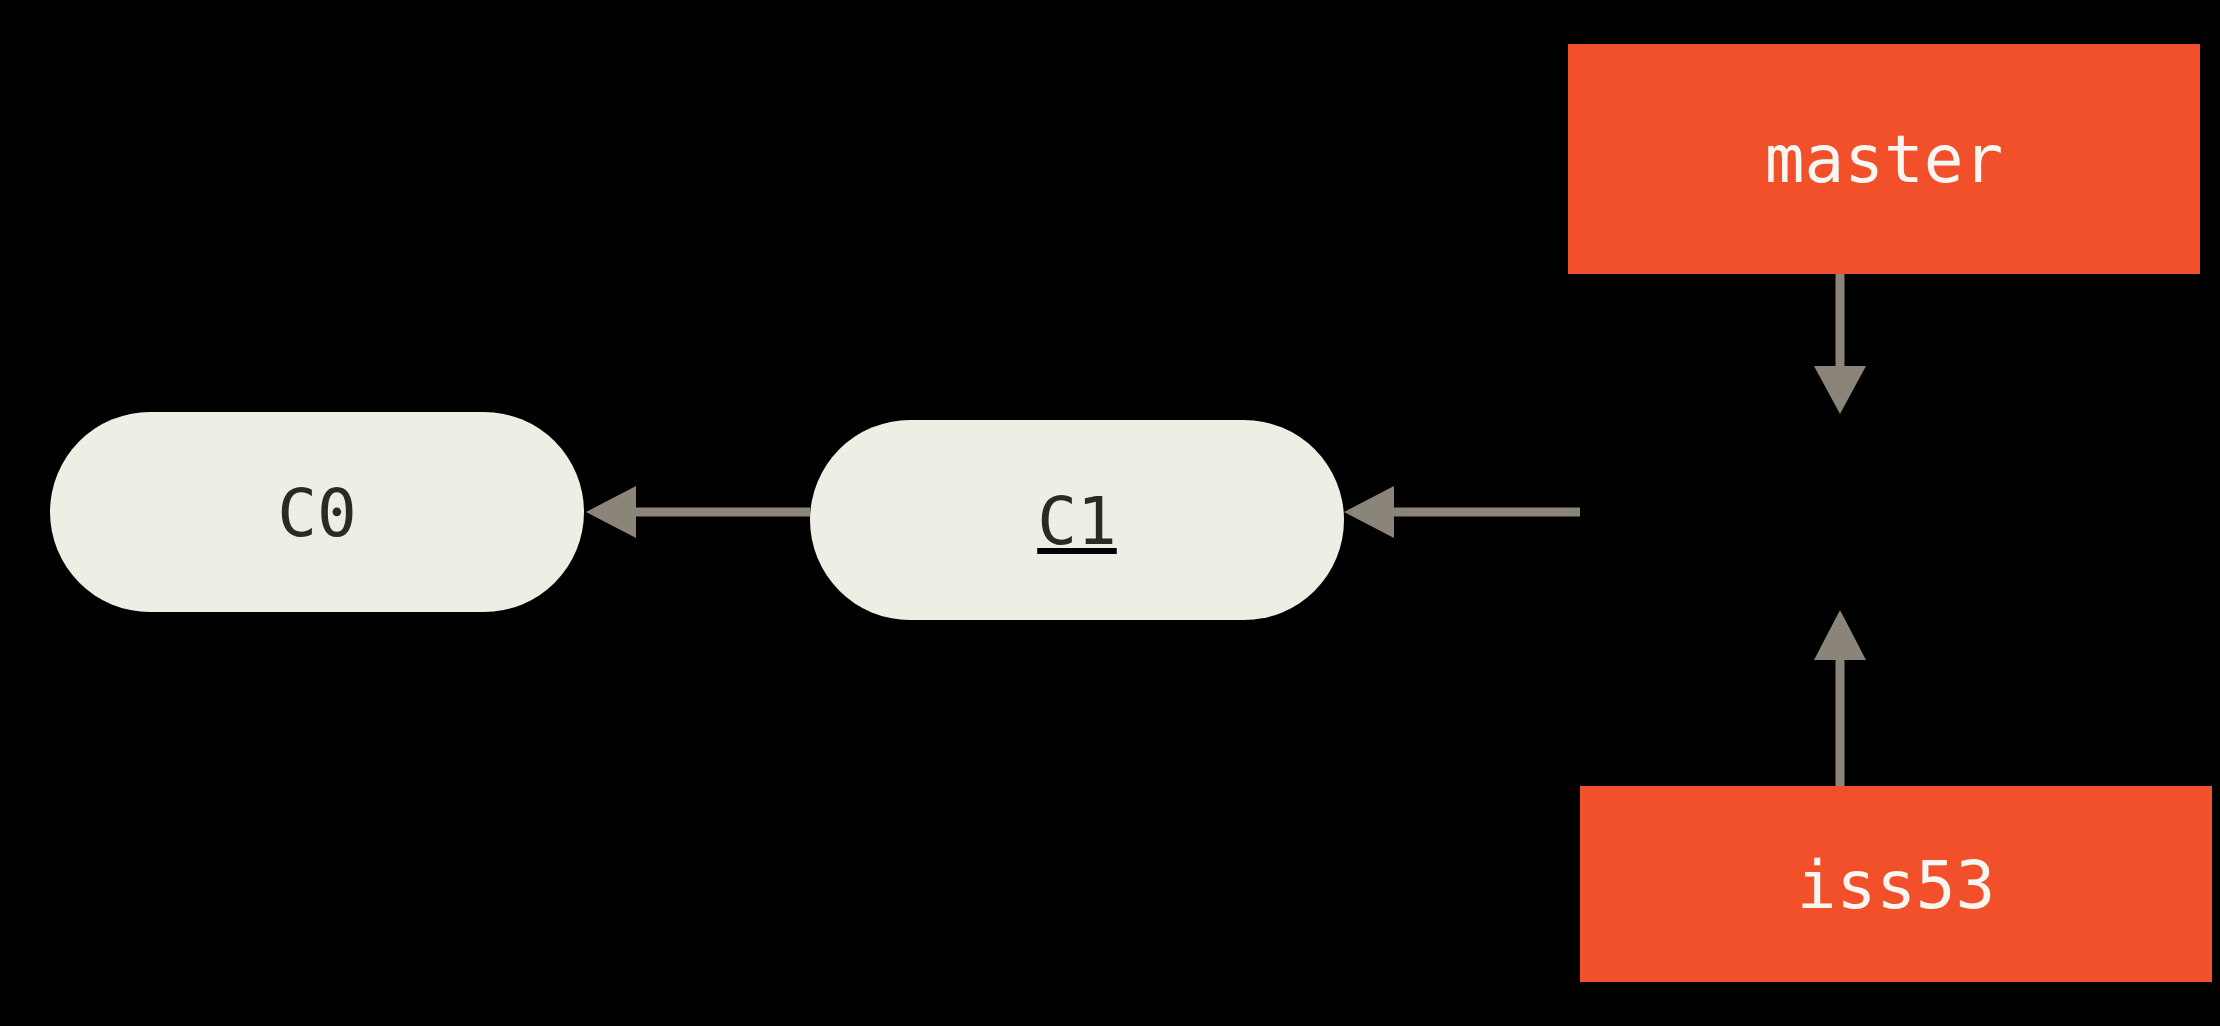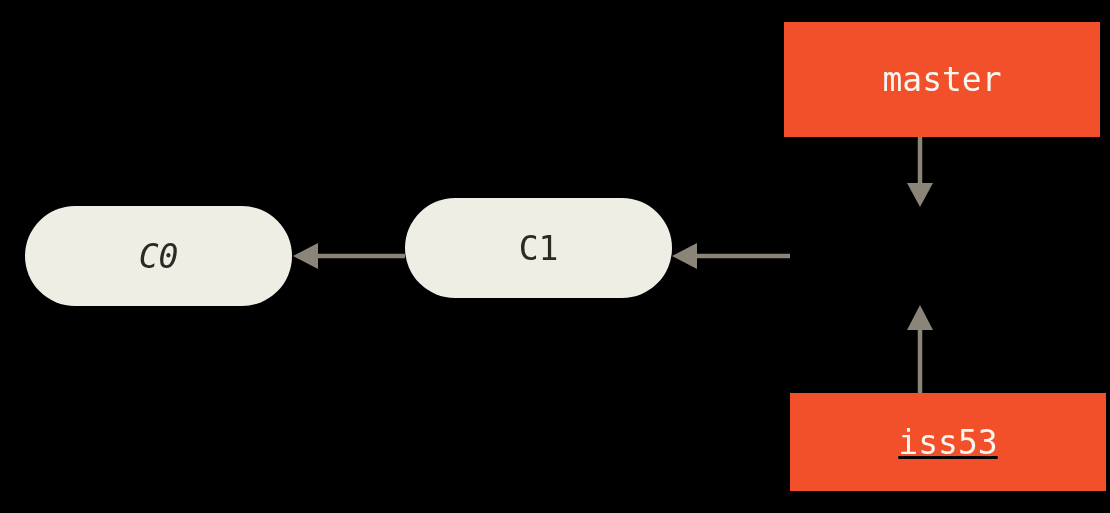--- a/index.html
+++ b/index.html
@@ -30,37 +30,37 @@
     background: #efeee5;
     display: flex;
     align-items: center;
     justify-content: center;
   }
   .node-label {
     color: #2b2a25;
     font-size: 33px;
     line-height: 1;
   }
-  .node-c0 { left: 25px;  top: 206px; width: 267px; font-style: italic; }
-  .node-c1 { left: 405px; top: 198px; width: 267px; }
+  .node-c0 { left: 25px;  top: 206px; width: 267px; }
+  .node-c1 { left: 405px; top: 210px; width: 267px; text-decoration: underline; }
   .node-c2 { left: 790px; top: 206px; width: 263px; }
   .branch {
     position: absolute;
     background: #f1502a;
     display: flex;
     align-items: center;
     justify-content: center;
   }
   .branch-label {
     color: #f7f6f0;
     font-size: 33px;
     line-height: 1;
   }
   .branch-master { left: 784px; top: 22px;  width: 316px; height: 115px; }
-  .branch-iss53  { left: 790px; top: 393px; width: 316px; height: 98px; text-decoration: underline; }
+  .branch-iss53  { left: 790px; top: 393px; width: 316px; height: 98px; }
   .arrow-line {
     stroke: #8b8478;
     stroke-width: 4.5;
   }
   .arrow-head {
     fill: #8b8478;
     stroke: none;
   }
 </style>
 </head>

